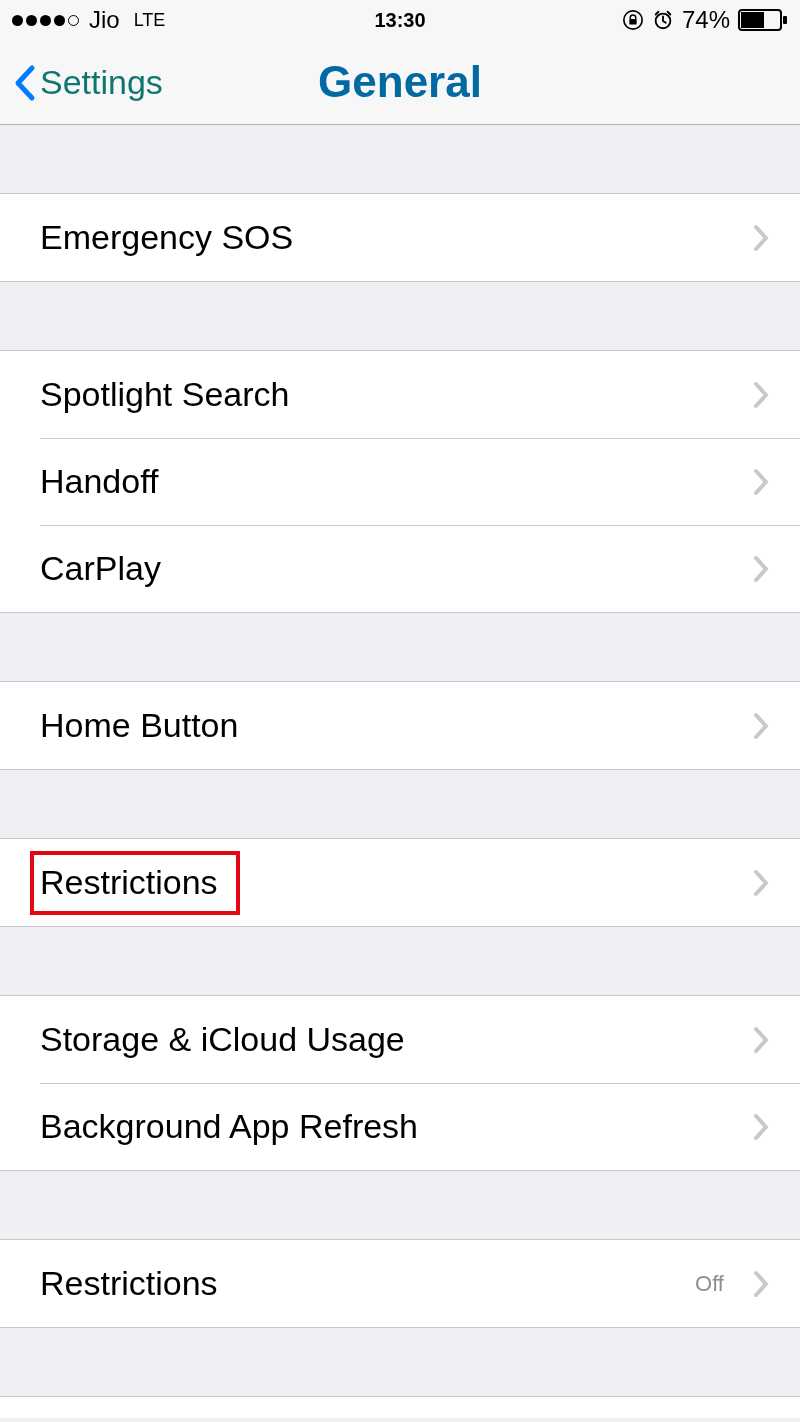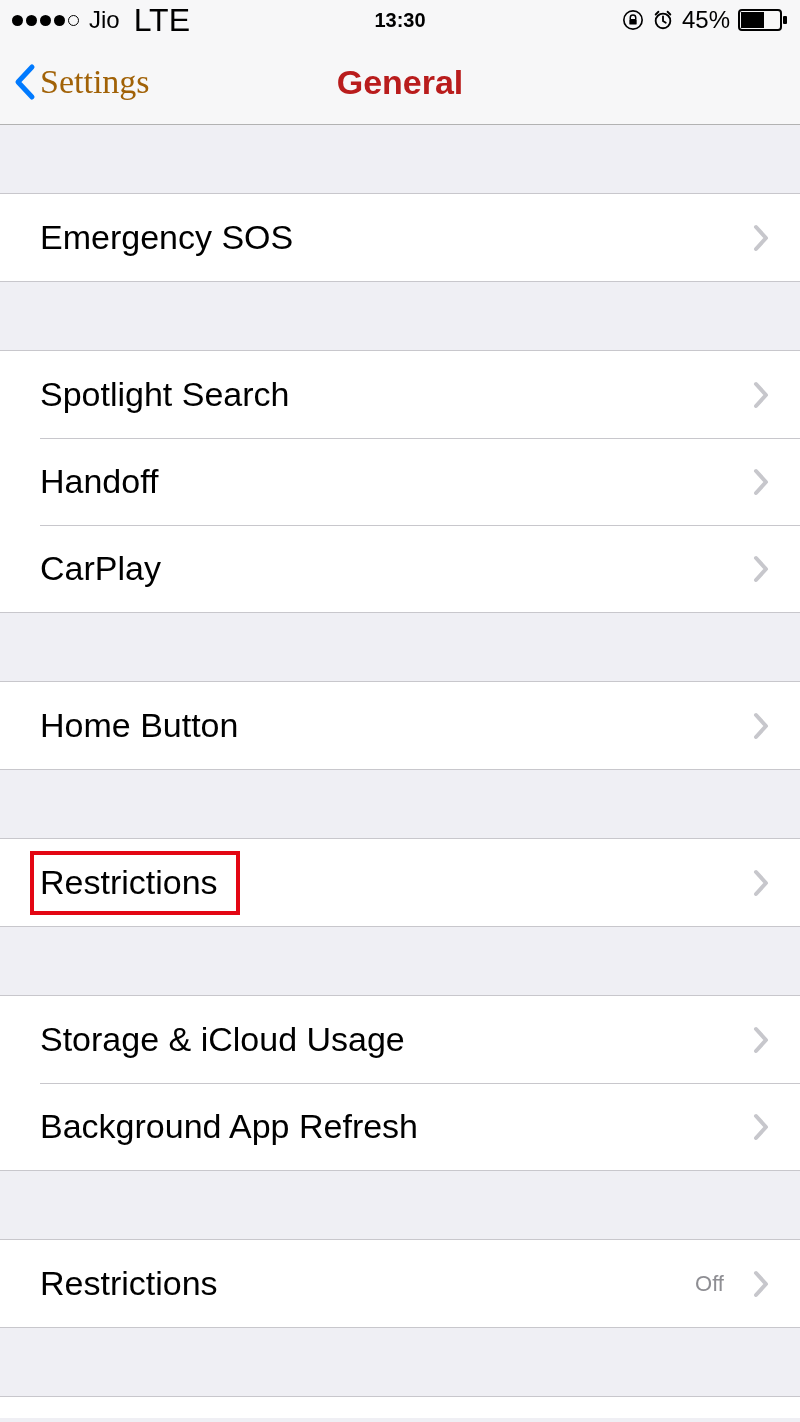--- a/index.html
+++ b/index.html
@@ -43,21 +43,21 @@
     }
     .dot.empty {
       background: transparent;
       border: 1.5px solid #000;
     }
     .carrier {
       font-size: 24px;
       margin-left: 4px;
     }
     .network {
-      font-size: 32px;
+      font-size: 18px;
       margin-left: 8px;
     }
     .status-time {
       font-size: 20px;
       font-weight: 600;
       position: absolute;
       left: 50%;
       transform: translateX(-50%);
     }
     .status-right {
@@ -79,36 +79,35 @@
       height: 85px;
       background: #f7f7f8;
       border-bottom: 1px solid #b2b2b2;
       display: flex;
       align-items: center;
       position: relative;
       padding: 0 12px;
     }
     .back-button {
       display: flex;
-      align-items: flex-start;
-      color: #a16207;
+      align-items: flex-end;
+      color: #0f766e;
       font-size: 34px;
       gap: 4px;
-      font-family: Liberation Serif, serif;
     }
     .back-chevron {
       display: inline-flex;
     }
     .nav-title {
       position: absolute;
       left: 50%;
       transform: translateX(-50%);
-      font-size: 34px;
+      font-size: 44px;
       font-weight: 600;
-      color: #b91c1c;
+      color: #0369a1;
     }
     .content {
       background: #efeff4;
     }
     .group {
       background: #fff;
       border-top: 1px solid #c8c7cc;
       border-bottom: 1px solid #c8c7cc;
     }
     .gap {
@@ -193,21 +192,21 @@
           <rect x="8" y="11" width="8" height="6" rx="1" fill="#000"></rect>
         </svg>
     </span>
     <span class="alarm-icon">
       <svg width="22" height="22" viewBox="0 0 24 24">
           <circle cx="12" cy="13" r="8" fill="none" stroke="#000" stroke-width="2"></circle>
           <path d="M12 8 v5 l3 2" stroke="#000" stroke-width="2" fill="none" stroke-linecap="round"></path>
           <path d="M4 6 l3-3 M20 6 l-3-3" stroke="#000" stroke-width="2" stroke-linecap="round"></path>
         </svg>
     </span>
-    <span class="battery-pct">45%</span>
+    <span class="battery-pct">74%</span>
     <span class="battery">
       <svg width="50" height="22" viewBox="0 0 50 22">
           <rect x="1" y="1" width="42" height="20" rx="3" fill="none" stroke="#000" stroke-width="2"></rect>
           <rect x="3" y="3" width="23" height="16" fill="#000"></rect>
           <rect x="45" y="7" width="4" height="8" rx="1" fill="#000"></rect>
         </svg>
     </span>
   </div>
 </div>
 

